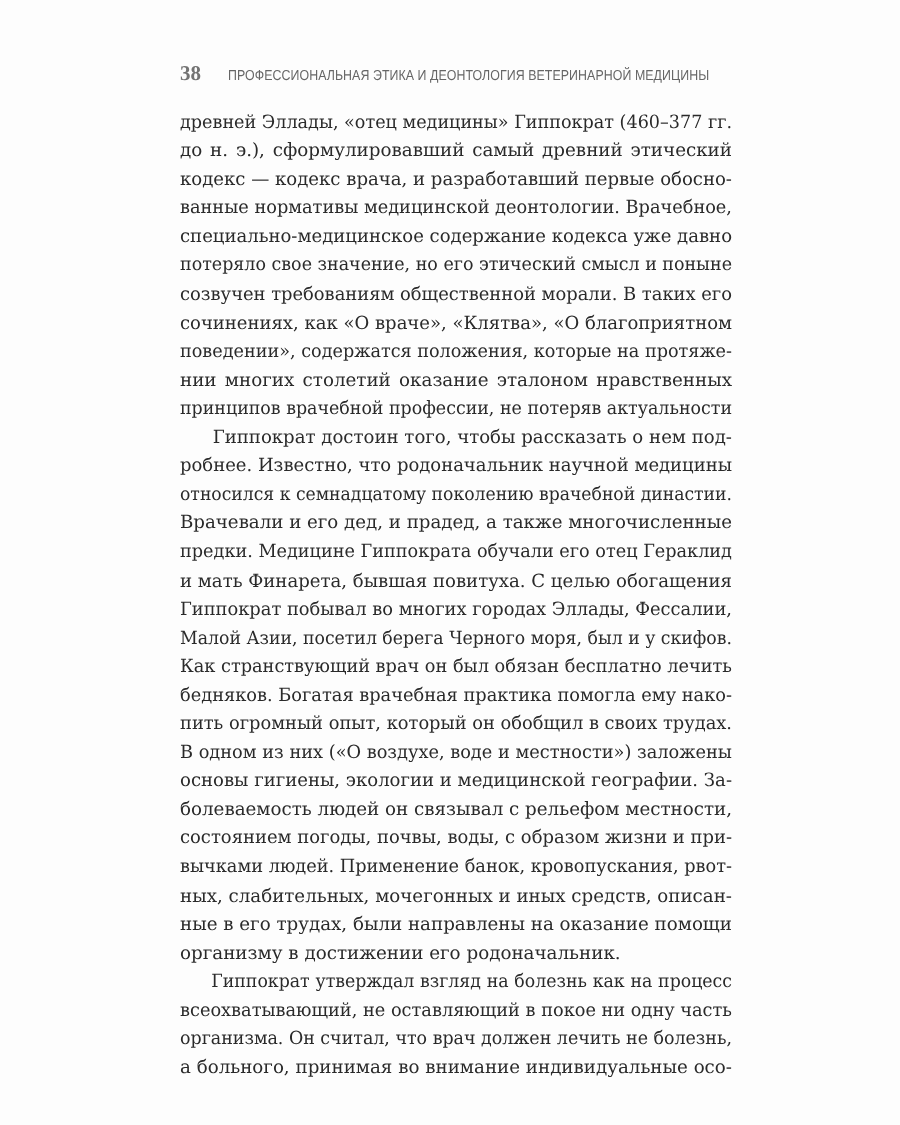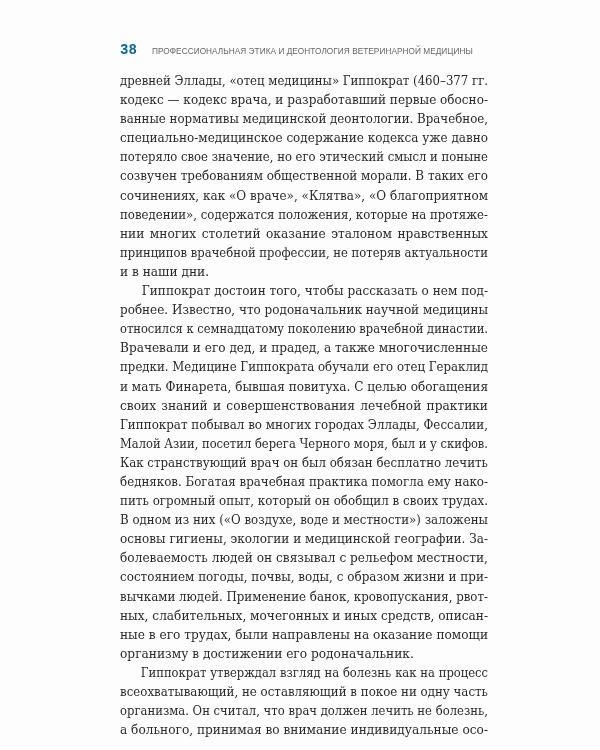--- a/index.html
+++ b/index.html
@@ -20,24 +20,24 @@
     top: 42px;
     width: 368px;
   }
   .running-header {
     display: flex;
     align-items: baseline;
     height: 22px;
     margin-bottom: 8px;
   }
   .page-number {
-    font-family: Liberation Mono, monospace;
+    font-family: Liberation Serif, serif;
     font-weight: bold;
     font-size: 14px;
-    color: #0369a1;
+    color: #737373;
     width: 32px;
     flex: none;
   }
   .running-title {
     font-family: "Liberation Sans", sans-serif;
     font-size: 9.6px;
     letter-spacing: 0.05px;
     color: #666;
     white-space: nowrap;
     transform: scaleX(0.86);
@@ -75,40 +75,39 @@
 <div class="page">
   <div class="running-header">
     <span class="page-number">38</span>
     <span class="running-title">ПРОФЕССИОНАЛЬНАЯ ЭТИКА И ДЕОНТОЛОГИЯ ВЕТЕРИНАРНОЙ МЕДИЦИНЫ</span>
   </div>
 
   <div class="body-text">
 
     <div>
       <span class="line line-fit" style="white-space: nowrap; transform: scaleX(0.961816); transform-origin: left center; width: 382.609px;">древней Эллады, «отец медицины» Гиппократ (460–377 гг.</span>
+      <span class="line line-fit" style="white-space: nowrap; word-spacing: 0px;">до н. э.), сформулировавший самый древний этический</span>
       <span class="line line-fit" style="white-space: nowrap; transform: scaleX(0.989164); transform-origin: left center; width: 372.031px;">кодекс — кодекс врача, и разработавший первые обосно-</span>
       <span class="line line-fit" style="white-space: nowrap; transform: scaleX(0.969577); transform-origin: left center; width: 379.547px;">ванные нормативы медицинской деонтологии. Врачебное,</span>
       <span class="line line-fit" style="white-space: nowrap; transform: scaleX(0.986802); transform-origin: left center; width: 372.922px;">специально-медицинское содержание кодекса уже давно</span>
       <span class="line line-fit" style="white-space: nowrap; transform: scaleX(0.955301); transform-origin: left center; width: 385.219px;">потеряло свое значение, но его этический смысл и поныне</span>
       <span class="line line-fit" style="white-space: nowrap; transform: scaleX(0.978276); transform-origin: left center; width: 376.172px;">созвучен требованиям общественной морали. В таких его</span>
       <span class="line line-fit" style="white-space: nowrap; transform: scaleX(0.985151); transform-origin: left center; width: 373.547px;">сочинениях, как «О враче», «Клятва», «О благоприятном</span>
       <span class="line line-fit" style="white-space: nowrap; transform: scaleX(0.963627); transform-origin: left center; width: 381.891px;">поведении», содержатся положения, которые на протяже-</span>
       <span class="line line-fit" style="white-space: nowrap; word-spacing: 0px;">нии многих столетий оказание эталоном нравственных</span>
       <span class="line line-fit" style="white-space: nowrap; transform: scaleX(0.952289); transform-origin: left center; width: 386.438px;">принципов врачебной профессии, не потеряв актуальности</span>
-      <span class="line line-fit last" style="white-space: nowrap;">и в наши дни.</span>
     </div>
 
     <div>
       <span class="line line-fit indent" style="white-space: nowrap; transform: scaleX(0.990561); transform-origin: left center; width: 371.507px;">Гиппократ достоин того, чтобы рассказать о нем под-</span>
       <span class="line line-fit" style="white-space: nowrap; transform: scaleX(0.984204); transform-origin: left center; width: 373.906px;">робнее. Известно, что родоначальник научной медицины</span>
       <span class="line line-fit" style="white-space: nowrap; transform: scaleX(0.941101); transform-origin: left center; width: 391.031px;">относился к семнадцатому поколению врачебной династии.</span>
       <span class="line line-fit" style="white-space: nowrap; transform: scaleX(0.994721); transform-origin: left center; width: 369.953px;">Врачевали и его дед, и прадед, а также многочисленные</span>
       <span class="line line-fit" style="white-space: nowrap; transform: scaleX(0.9658); transform-origin: left center; width: 381.031px;">предки. Медицине Гиппократа обучали его отец Гераклид</span>
       <span class="line line-fit" style="white-space: nowrap; transform: scaleX(0.989372); transform-origin: left center; width: 371.953px;">и мать Финарета, бывшая повитуха. С целью обогащения</span>
-      <span class="line line-fit" style="white-space: nowrap; word-spacing: 0px;">своих знаний и совершенствования лечебной практики</span>
       <span class="line line-fit" style="white-space: nowrap; transform: scaleX(0.975844); transform-origin: left center; width: 377.109px;">Гиппократ побывал во многих городах Эллады, Фессалии,</span>
       <span class="line line-fit" style="white-space: nowrap; transform: scaleX(0.94556); transform-origin: left center; width: 389.188px;">Малой Азии, посетил берега Черного моря, был и у скифов.</span>
       <span class="line line-fit" style="white-space: nowrap; transform: scaleX(0.968819); transform-origin: left center; width: 379.844px;">Как странствующий врач он был обязан бесплатно лечить</span>
       <span class="line line-fit" style="white-space: nowrap; transform: scaleX(0.971938); transform-origin: left center; width: 378.625px;">бедняков. Богатая врачебная практика помогла ему нако-</span>
       <span class="line line-fit" style="white-space: nowrap; transform: scaleX(0.974915); transform-origin: left center; width: 377.469px;">пить огромный опыт, который он обобщил в своих трудах.</span>
       <span class="line line-fit" style="white-space: nowrap; transform: scaleX(0.970736); transform-origin: left center; width: 379.094px;">В одном из них («О воздухе, воде и местности») заложены</span>
       <span class="line line-fit" style="white-space: nowrap; transform: scaleX(0.988417); transform-origin: left center; width: 372.312px;">основы гигиены, экологии и медицинской географии. За-</span>
       <span class="line line-fit" style="white-space: nowrap; transform: scaleX(0.998474); transform-origin: left center; width: 368.562px;">болеваемость людей он связывал с рельефом местности,</span>
       <span class="line line-fit" style="white-space: nowrap; transform: scaleX(0.982029); transform-origin: left center; width: 374.734px;">состоянием погоды, почвы, воды, с образом жизни и при-</span>
       <span class="line line-fit" style="white-space: nowrap; transform: scaleX(0.969019); transform-origin: left center; width: 379.766px;">вычками людей. Применение банок, кровопускания, рвот-</span>

